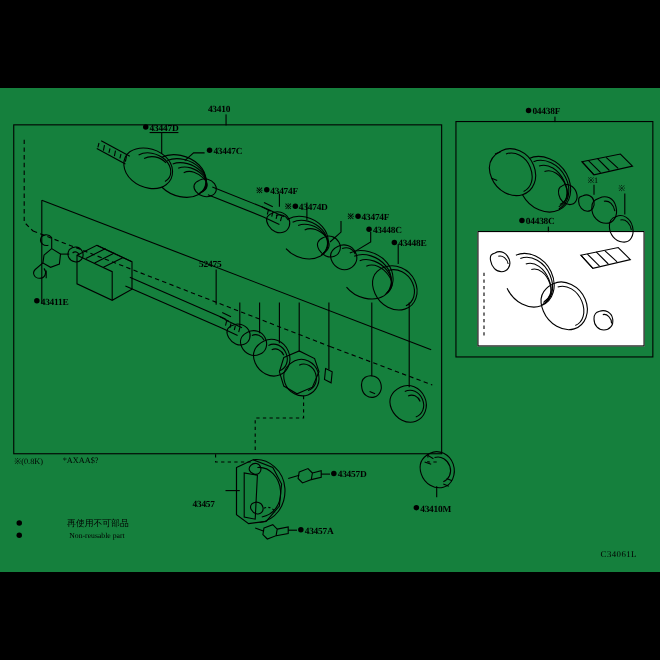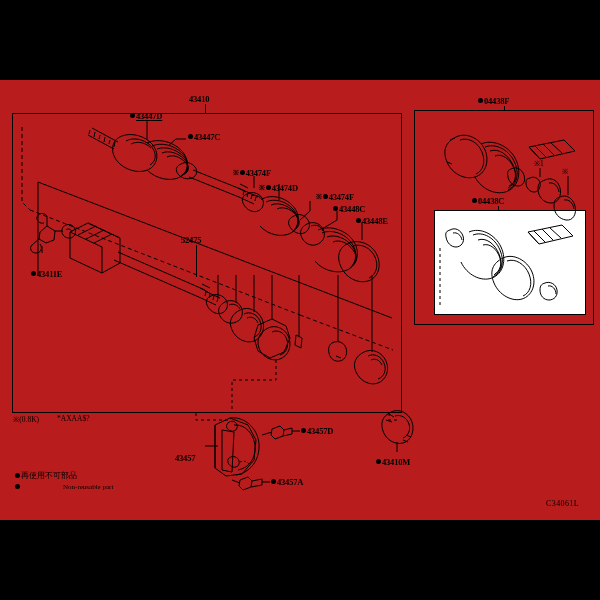--- a/index.html
+++ b/index.html
@@ -2,35 +2,35 @@
 <html><head>
 <meta charset="utf-8">
 <title>Parts Diagram</title>
 <style>
   html,body{margin:0;padding:0;background:#000;}
   body{width:600px;height:600px;overflow:hidden;font-family:"Liberation Serif",serif;}
   #stage{position:relative;width:600px;height:600px;background:#000;}
   .letterbox{position:absolute;left:0;width:600px;background:#000;}
   #lb-top{top:0;height:80px;}
   #lb-bottom{bottom:0;height:80px;}
-  #sheet{position:absolute;left:0;top:80px;width:600px;height:440px;background:#b91c1c;}
+  #sheet{position:absolute;left:0;top:80px;width:600px;height:440px;background:#15803d;}
   .lbl{position:absolute;font-family:"Liberation Serif",serif;font-size:8.5px;color:#000;
        white-space:nowrap;letter-spacing:-0.2px;font-weight:700;}
   .lbl.sm{font-size:7.5px;font-weight:400;}
   .bul{display:inline-block;width:5px;height:5px;border-radius:50%;background:#000;
        vertical-align:1px;margin-right:1px;}
   .ast{display:inline-block;font-size:7px;vertical-align:1px;margin-right:1px;}
   .ln{position:absolute;background:#000;}
   .lnv{width:1px;}
   .panel{position:absolute;border:1px solid #000;box-sizing:border-box;background:transparent;}
   svg{position:absolute;left:0;top:0;overflow:visible;}
   .code{position:absolute;font-family:"Liberation Serif",serif;font-size:8px;color:#000;letter-spacing:0.4px;}
   .legend{position:absolute;font-size:8px;white-space:nowrap;}
   .legend .bul{vertical-align:0px;}
-  .jp{font-family:Liberation Serif, serif;font-size:8px;}
+  .jp{font-family:Liberation Serif, serif;font-size:8px;padding-left:40px;}
   .en{font-family:"Liberation Serif",serif;font-size:7px;padding-left:42px;}
   .note{position:absolute;font-size:7.5px;white-space:nowrap;font-family:"Liberation Serif",serif;}
 </style>
 </head>
 <body>
 
 <div id="stage">
 
   <div class="letterbox" id="lb-top"></div>
   <div class="letterbox" id="lb-bottom"></div>

